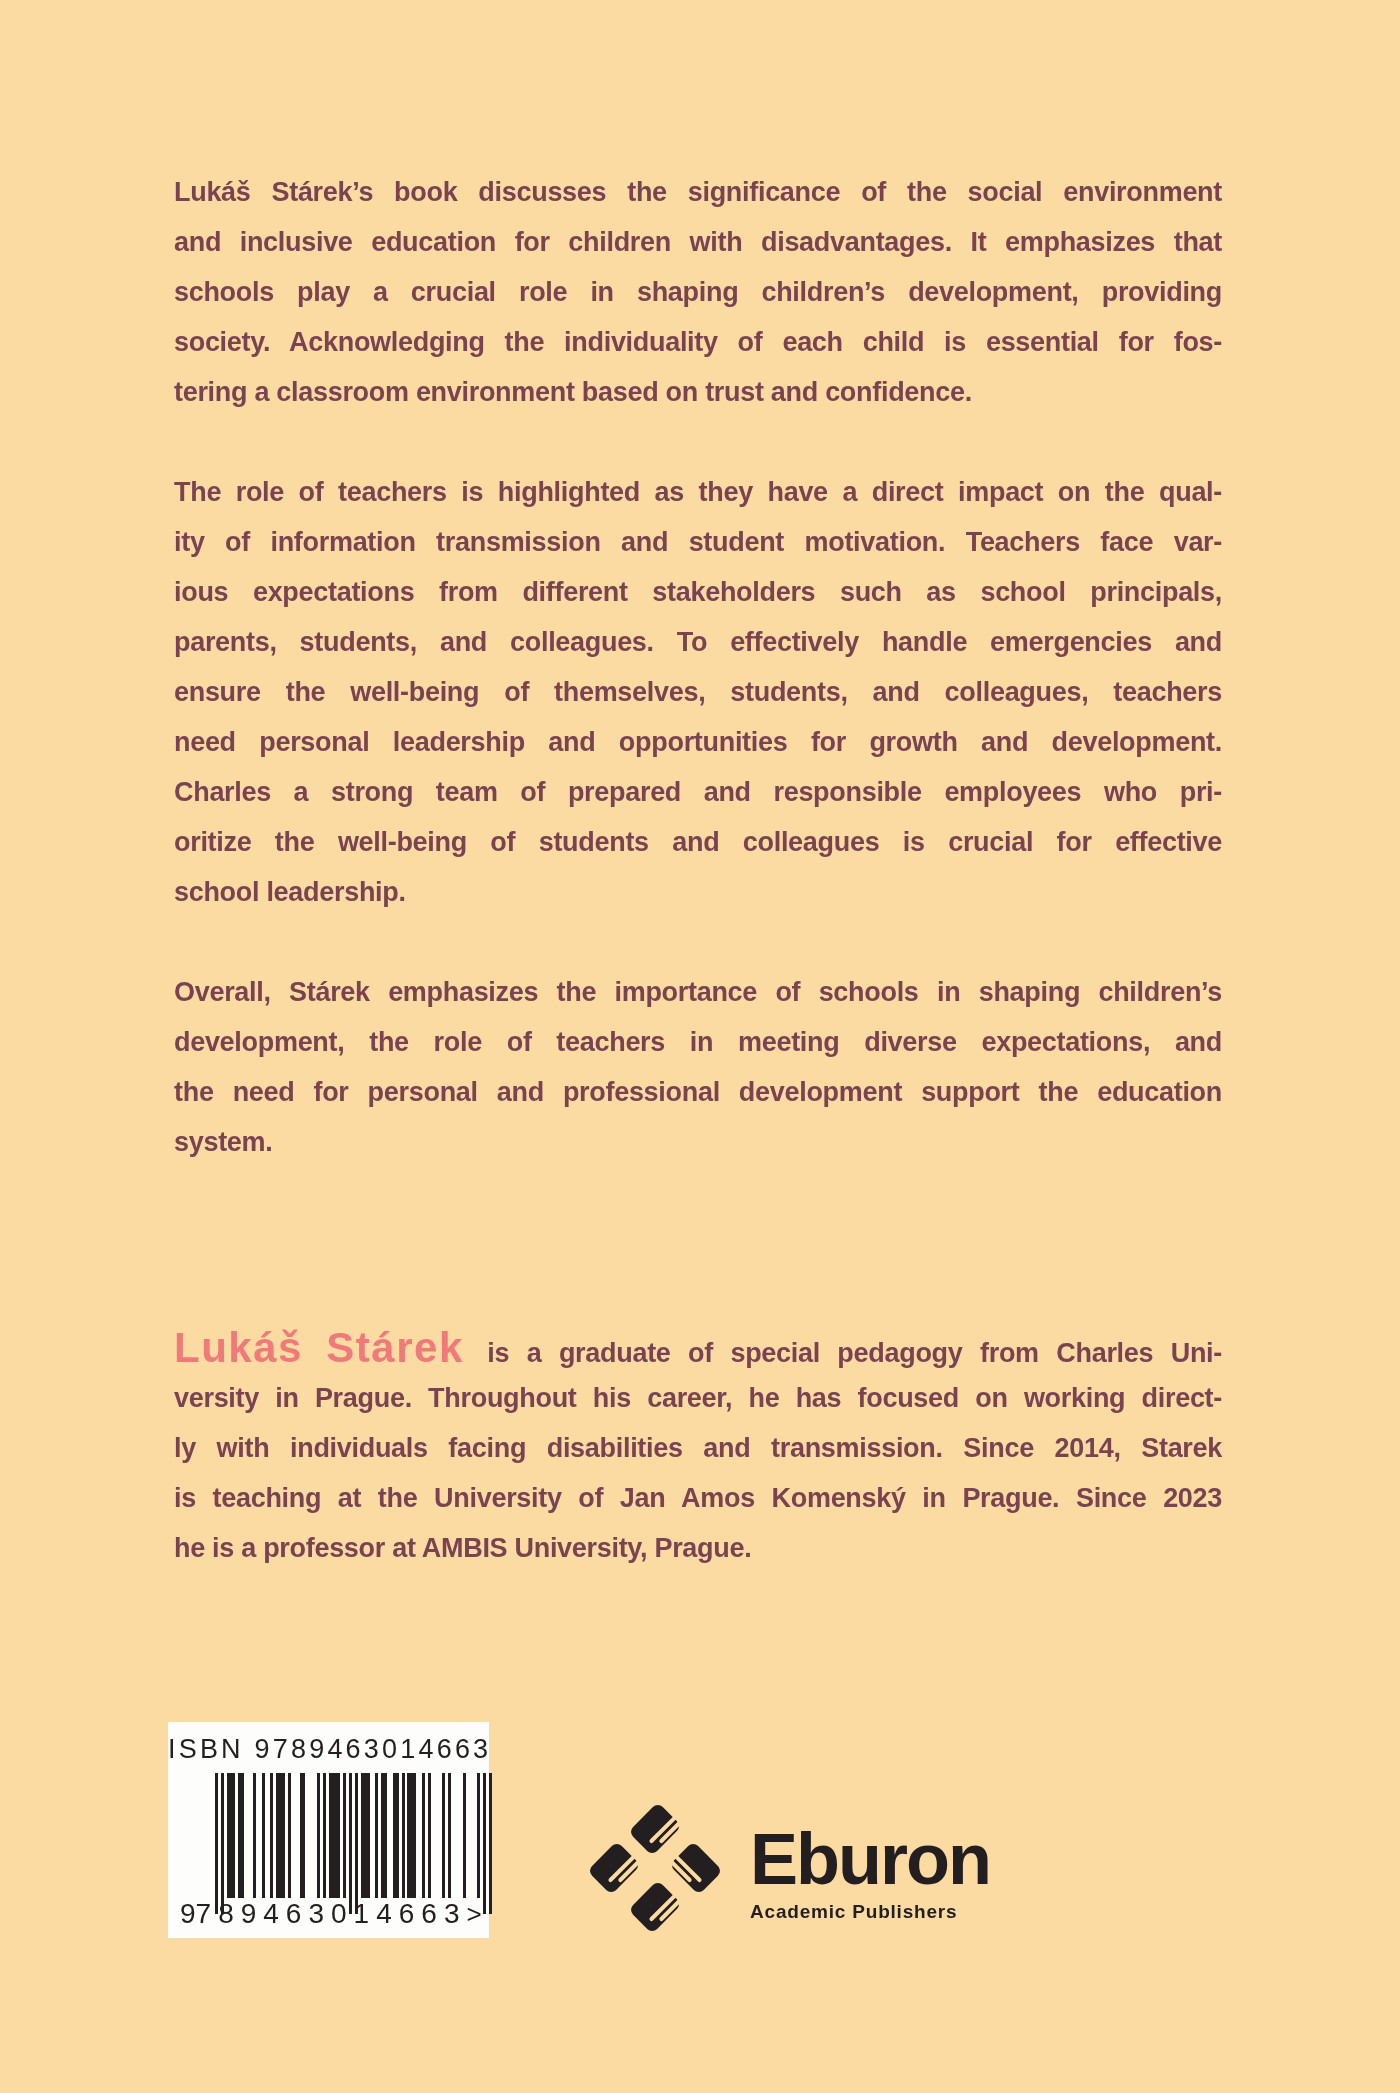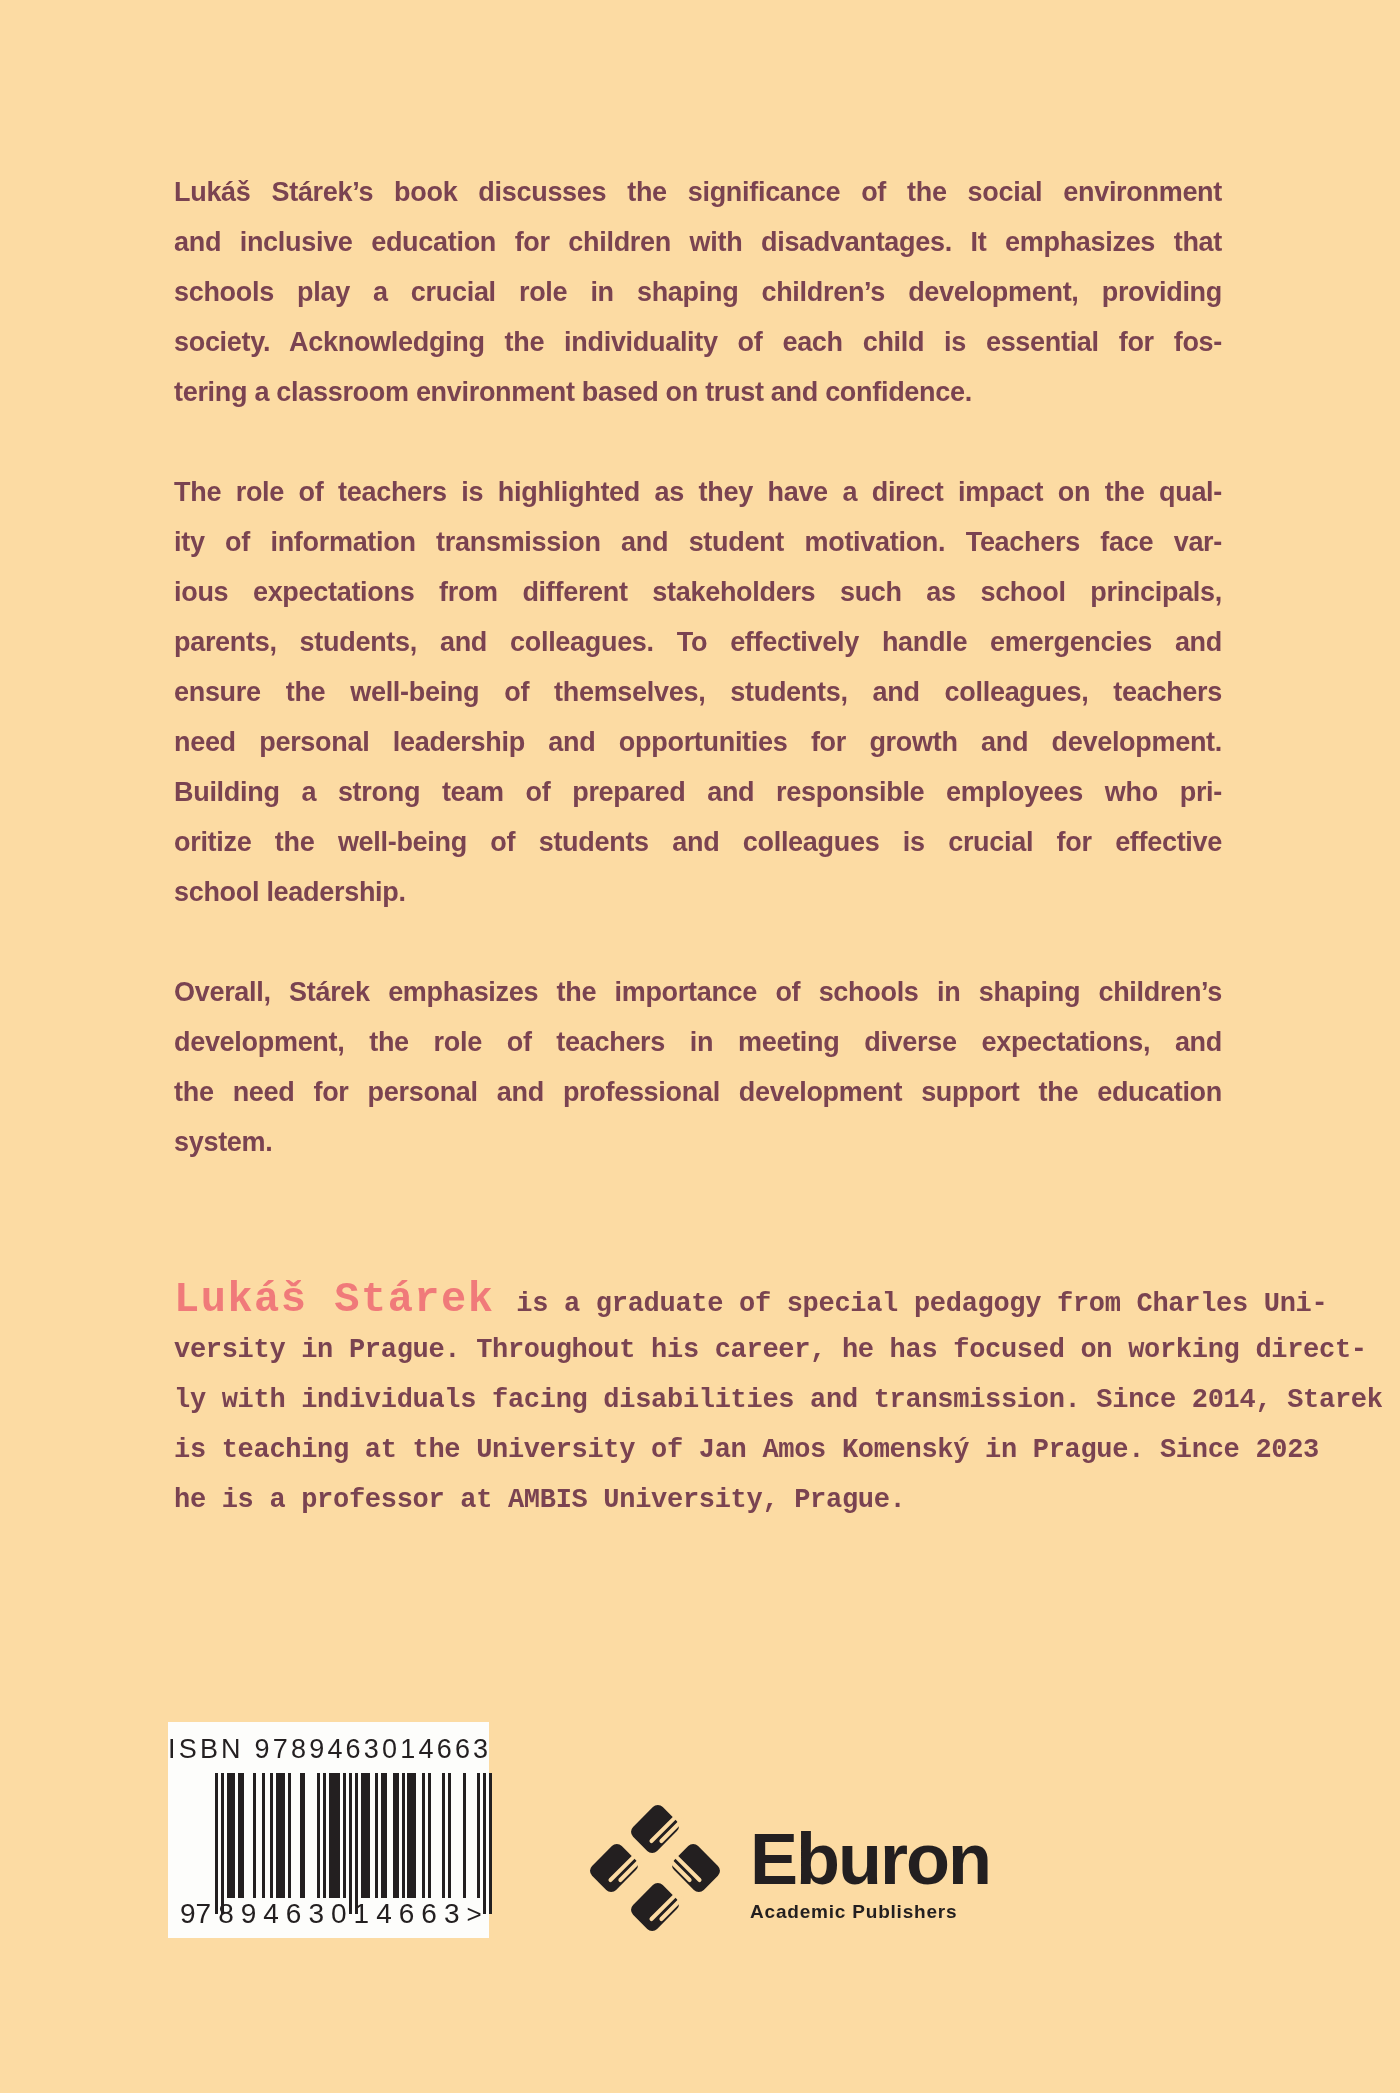--- a/index.html
+++ b/index.html
@@ -36,21 +36,21 @@
     height:50px;
     line-height:50px;
     text-align:justify;
     text-align-last:justify;
     white-space:nowrap;
     overflow:visible;
   }
   .line.last{
     text-align-last:left;
   }
-  #bio{top:1275px;font-family:Liberation Mono, monospace;}
+  #bio{top:1323px;}
   .bio-name{
     color:var(--pink);
     font-size:42px;
     font-weight:bold;
     letter-spacing:1.5px;
     line-height:50px;
     padding-right:6px;
   }
 
   
@@ -126,21 +126,21 @@
         <div class="line">society. Acknowledging the individuality of each child is essential for fos-</div>
         <div class="line last">tering a classroom environment based on trust and confidence.</div>
       </div>
       <div class="para">
         <div class="line">The role of teachers is highlighted as they have a direct impact on the qual-</div>
         <div class="line">ity of information transmission and student motivation. Teachers face var-</div>
         <div class="line">ious expectations from different stakeholders such as school principals,</div>
         <div class="line">parents, students, and colleagues. To effectively handle emergencies and</div>
         <div class="line">ensure the well-being of themselves, students, and colleagues, teachers</div>
         <div class="line">need personal leadership and opportunities for growth and development.</div>
-        <div class="line">Building a strong team of prepared and responsible employees who pri-</div>
+        <div class="line">Charles a strong team of prepared and responsible employees who pri-</div>
         <div class="line">oritize the well-being of students and colleagues is crucial for effective</div>
         <div class="line last">school leadership.</div>
       </div>
       <div class="para">
         <div class="line">Overall, Stárek emphasizes the importance of schools in shaping children’s</div>
         <div class="line">development, the role of teachers in meeting diverse expectations, and</div>
         <div class="line">the need for personal and professional development support the education</div>
         <div class="line last">system.</div>
       </div>
     </div>

